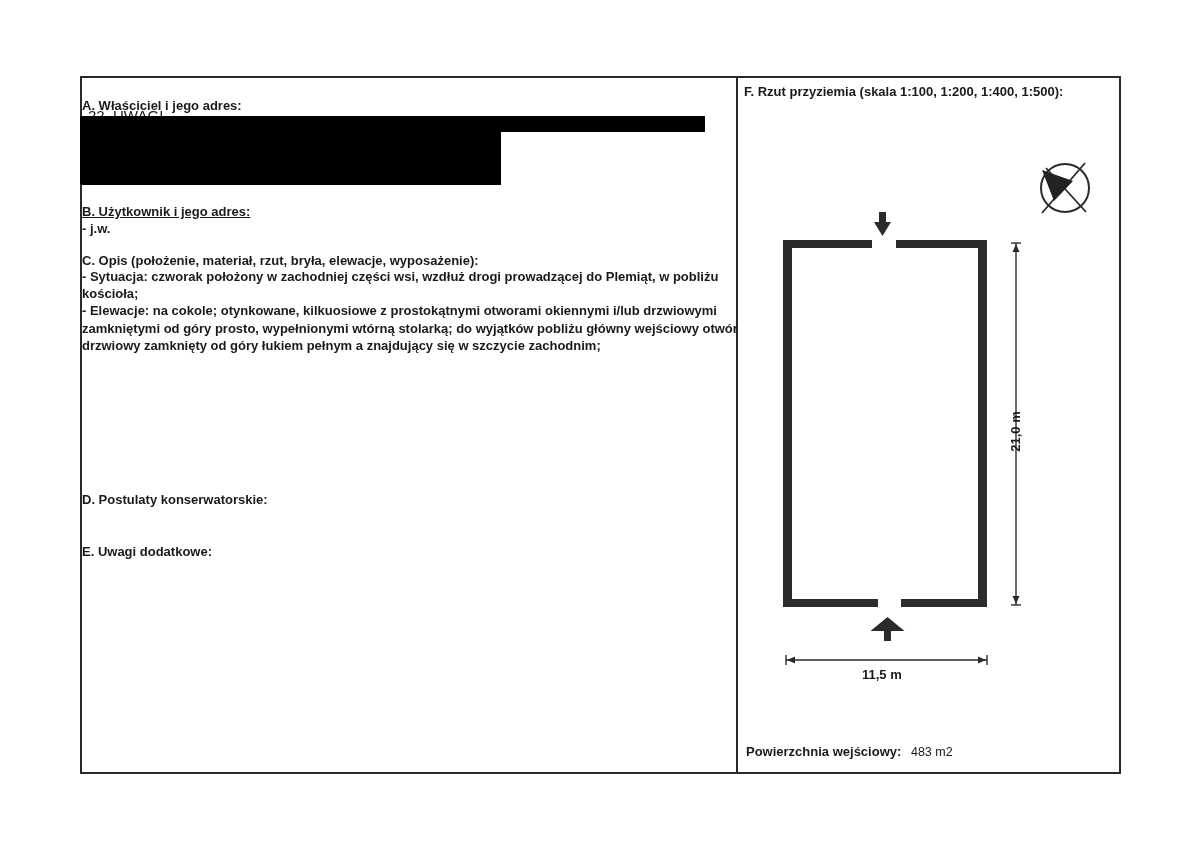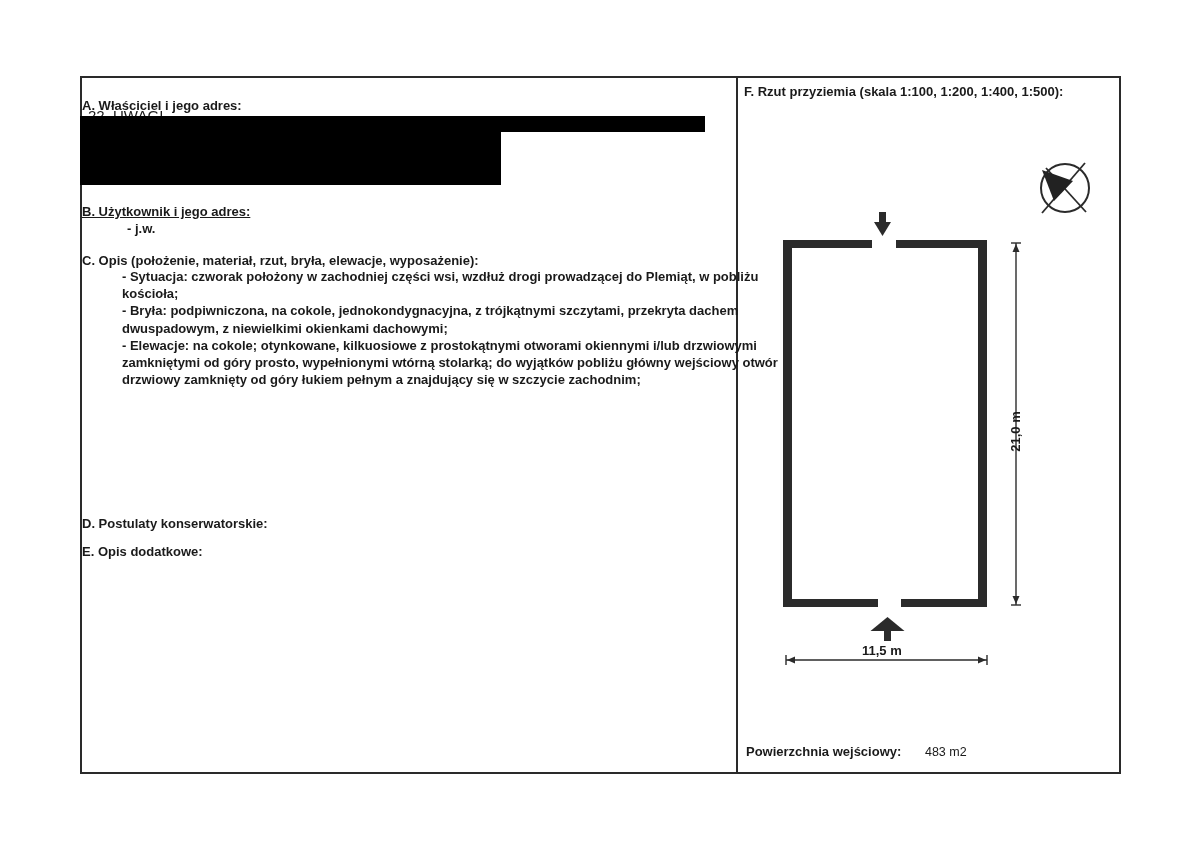--- a/index.html
+++ b/index.html
@@ -10,54 +10,53 @@
     .frame {
       position:absolute; left:80px; top:76px; width:1037px; height:694px;
       border:2px solid #2a2a2a; box-sizing:content-box;
     }
     .divider {
       position:absolute; left:736px; top:76px; width:2px; height:696px; background:#2a2a2a;
     }
     .small-label { position:absolute; left:88px; top:83px; font-size:15px;margin-top:24px; }
     .heading { position:absolute; left:82px; font-size:13px; font-weight:bold; white-space:nowrap; }
     .body-text {
-      position:absolute; left:82px; width:660px; font-size:13px; font-weight:bold; line-height:17.2px;padding-left:40px;
+      position:absolute; left:82px; width:660px; font-size:13px; font-weight:bold; line-height:17.2px;
     }
     .redact { position:absolute; background:#000; }
     .f-title { position:absolute; left:744px; top:84px; font-size:13px; font-weight:bold; white-space:nowrap; }
     .area-row { position:absolute; left:746px; top:744px; font-size:13px; white-space:nowrap; }
     .area-row .lbl { font-weight:bold; }
-    .area-row .val { font-weight:normal; margin-left:20px; font-size:12.5px; }
+    .area-row .val { font-weight:normal; margin-left:6px; font-size:12.5px; }
     svg { position:absolute; left:0; top:0; }
     .dim-label { position:absolute; font-size:13px; font-weight:bold; }
   </style>
 </head>
 <body>
 
 <div class="frame"></div>
 <div class="divider"></div>
 
 <div class="small-label">22. UWAGI</div>
 
 <div class="heading" style="top:98px;">A. Właściciel i jego adres:</div>
 <div class="redact" style="left:80px; top:116px; width:625px; height:16px;"></div>
 <div class="redact" style="left:80px; top:131px; width:421px; height:54px;"></div>
 
 <div class="heading" style="top:204px;text-decoration:underline;">B. Użytkownik i jego adres:</div>
-<div class="heading" style="top:221px;padding-left:45px;">- j.w.</div>
+<div class="heading" style="top:221px;">- j.w.</div>
 
 <div class="heading" style="top:253px;text-align:center;">C. Opis (położenie, materiał, rzut, bryła, elewacje, wyposażenie):</div>
 <div class="body-text" style="top:268px;">
   <div>- Sytuacja: czworak położony w zachodniej części wsi, wzdłuż drogi prowadzącej do Plemiąt, w pobliżu kościoła;</div>
-  <div>- Bryła: podpiwniczona, na cokole, jednokondygnacyjna, z trójkątnymi szczytami, przekryta dachem dwuspadowym, z niewielkimi okienkami dachowymi;</div>
   <div>- Elewacje: na cokole; otynkowane, kilkuosiowe z prostokątnymi otworami okiennymi i/lub drzwiowymi zamkniętymi od góry prosto, wypełnionymi wtórną stolarką; do wyjątków pobliżu główny wejściowy otwór drzwiowy zamknięty od góry łukiem pełnym a znajdujący się w szczycie zachodnim;</div>
 </div>
 
-<div class="heading" style="top:492px;margin-top:24px;">D. Postulaty konserwatorskie:</div>
-<div class="heading" style="top:544px;">E. Opis dodatkowe:</div>
+<div class="heading" style="top:492px;">D. Postulaty konserwatorskie:</div>
+<div class="heading" style="top:544px;">E. Uwagi dodatkowe:</div>
 
 <div class="f-title">F. Rzut przyziemia (skala 1:100, 1:200, 1:400, 1:500):</div>
 
 <svg width="1199" height="852" viewBox="0 0 1199 852">
 
   <g>
     <circle cx="1065" cy="188" r="24" fill="none" stroke="#2b2b2b" stroke-width="2"></circle>
     <line x1="1042" y1="213" x2="1085" y2="163" stroke="#2b2b2b" stroke-width="1.8"></line>
     <line x1="1046" y1="168" x2="1086" y2="212" stroke="#2b2b2b" stroke-width="1.8"></line>
     <polygon points="1042,170 1073,181 1054,201" fill="#222"></polygon>
@@ -99,18 +98,18 @@
   <g stroke="#2b2b2b" fill="#2b2b2b">
     <line x1="786" y1="660" x2="987" y2="660" stroke-width="1.4"></line>
     <line x1="786" y1="655" x2="786" y2="665" stroke-width="1.4"></line>
     <line x1="987" y1="655" x2="987" y2="665" stroke-width="1.4"></line>
     <polygon points="787,660 795,656.5 795,663.5" stroke="none"></polygon>
     <polygon points="986,660 978,656.5 978,663.5" stroke="none"></polygon>
   </g>
 </svg>
 
 <div class="dim-label" style="left:990px; top:424px; width:50px; text-align:center; transform:rotate(-90deg); transform-origin:center;">21,0 m</div>
-<div class="dim-label" style="left:862px; top:643px;">11,5 m</div>
+<div class="dim-label" style="left:862px; top:667px;">11,5 m</div>
 
 <div class="area-row">
   <span class="lbl">Powierzchnia wejściowy:</span>
   <span class="val">483 m2</span>
 </div>
 
 </body></html>

